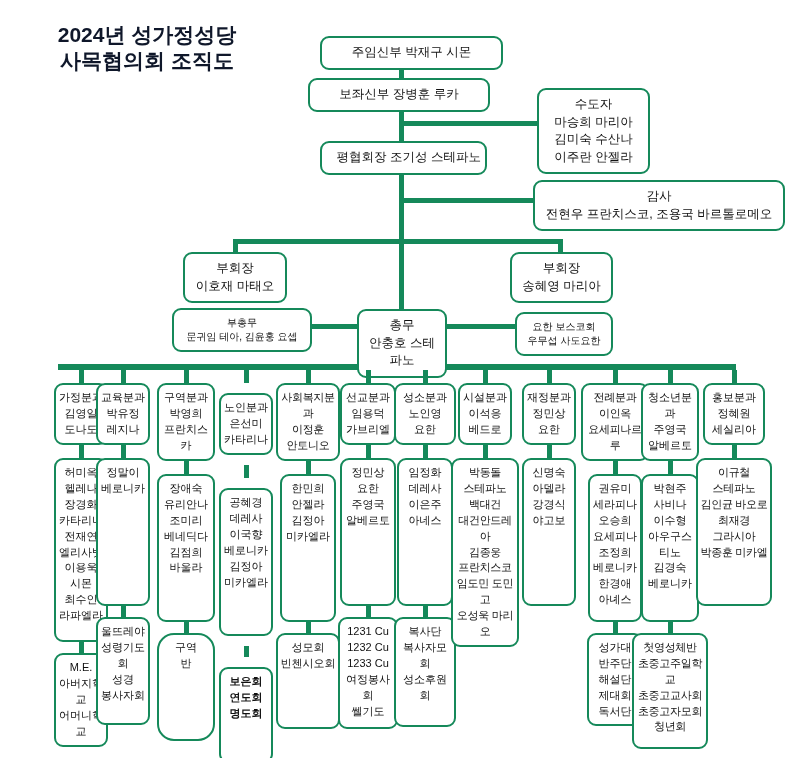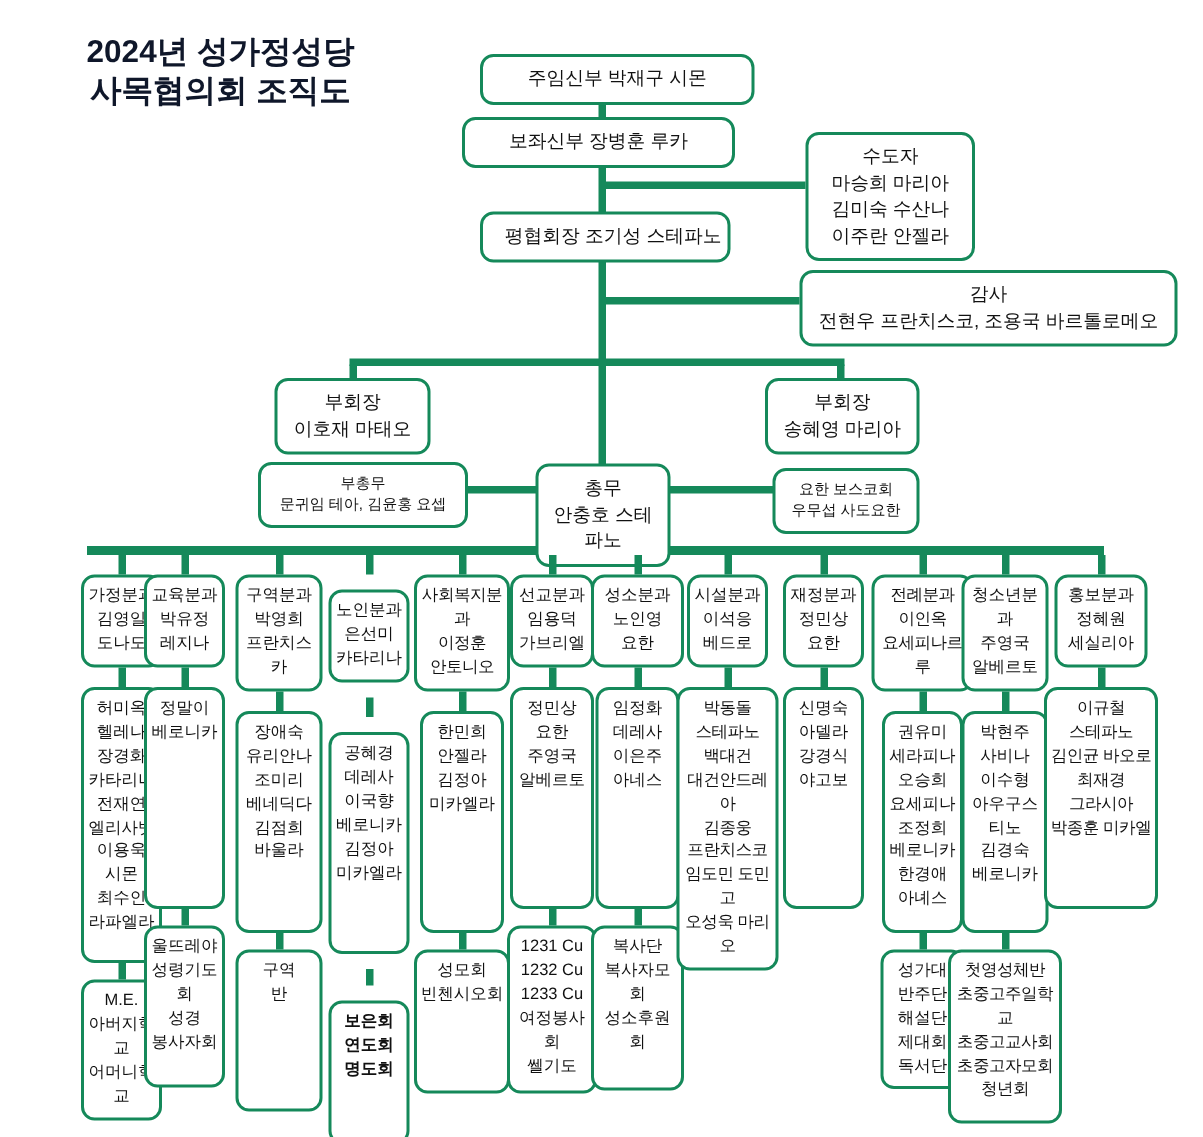--- a/index.html
+++ b/index.html
@@ -120,21 +120,21 @@
 박영희
 프란치스카</div>
     <div class="vc vc1"></div>
     <div class="cbox mem">장애숙
 유리안나
 조미리
 베네딕다
 김점희
 바울라</div>
     <div class="vc vc2"></div>
-    <div class="cbox" style="min-height:108px;">구역
+    <div class="cbox" style="min-height:108px;border-radius:17px;">구역
 반</div>
   </div>
 
   <div class="col" style="left:219px;width:54px;gap:10px;">
     <div class="vc vc1"></div>
     <div class="cbox hdr">노인분과
 은선미
 카타리나</div>
     <div class="vc vc1"></div>
     <div class="cbox mem">공혜경

